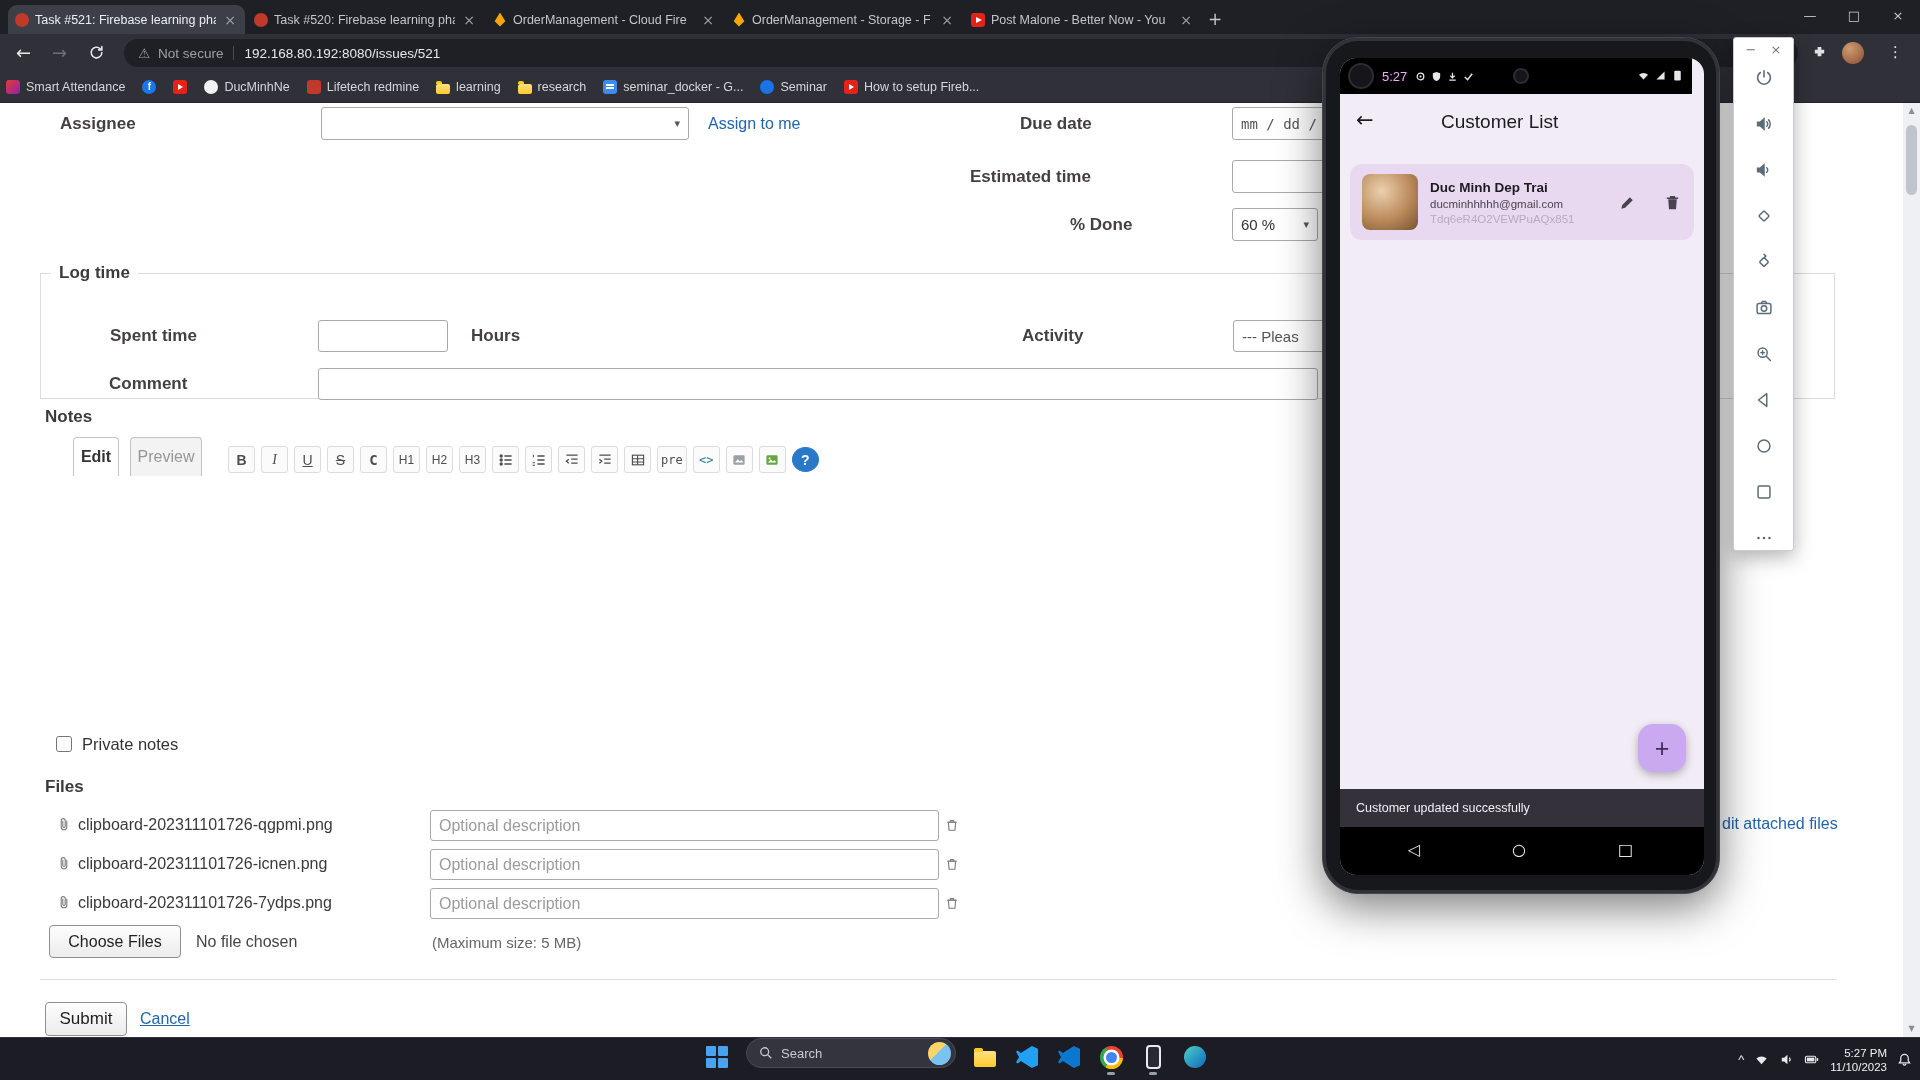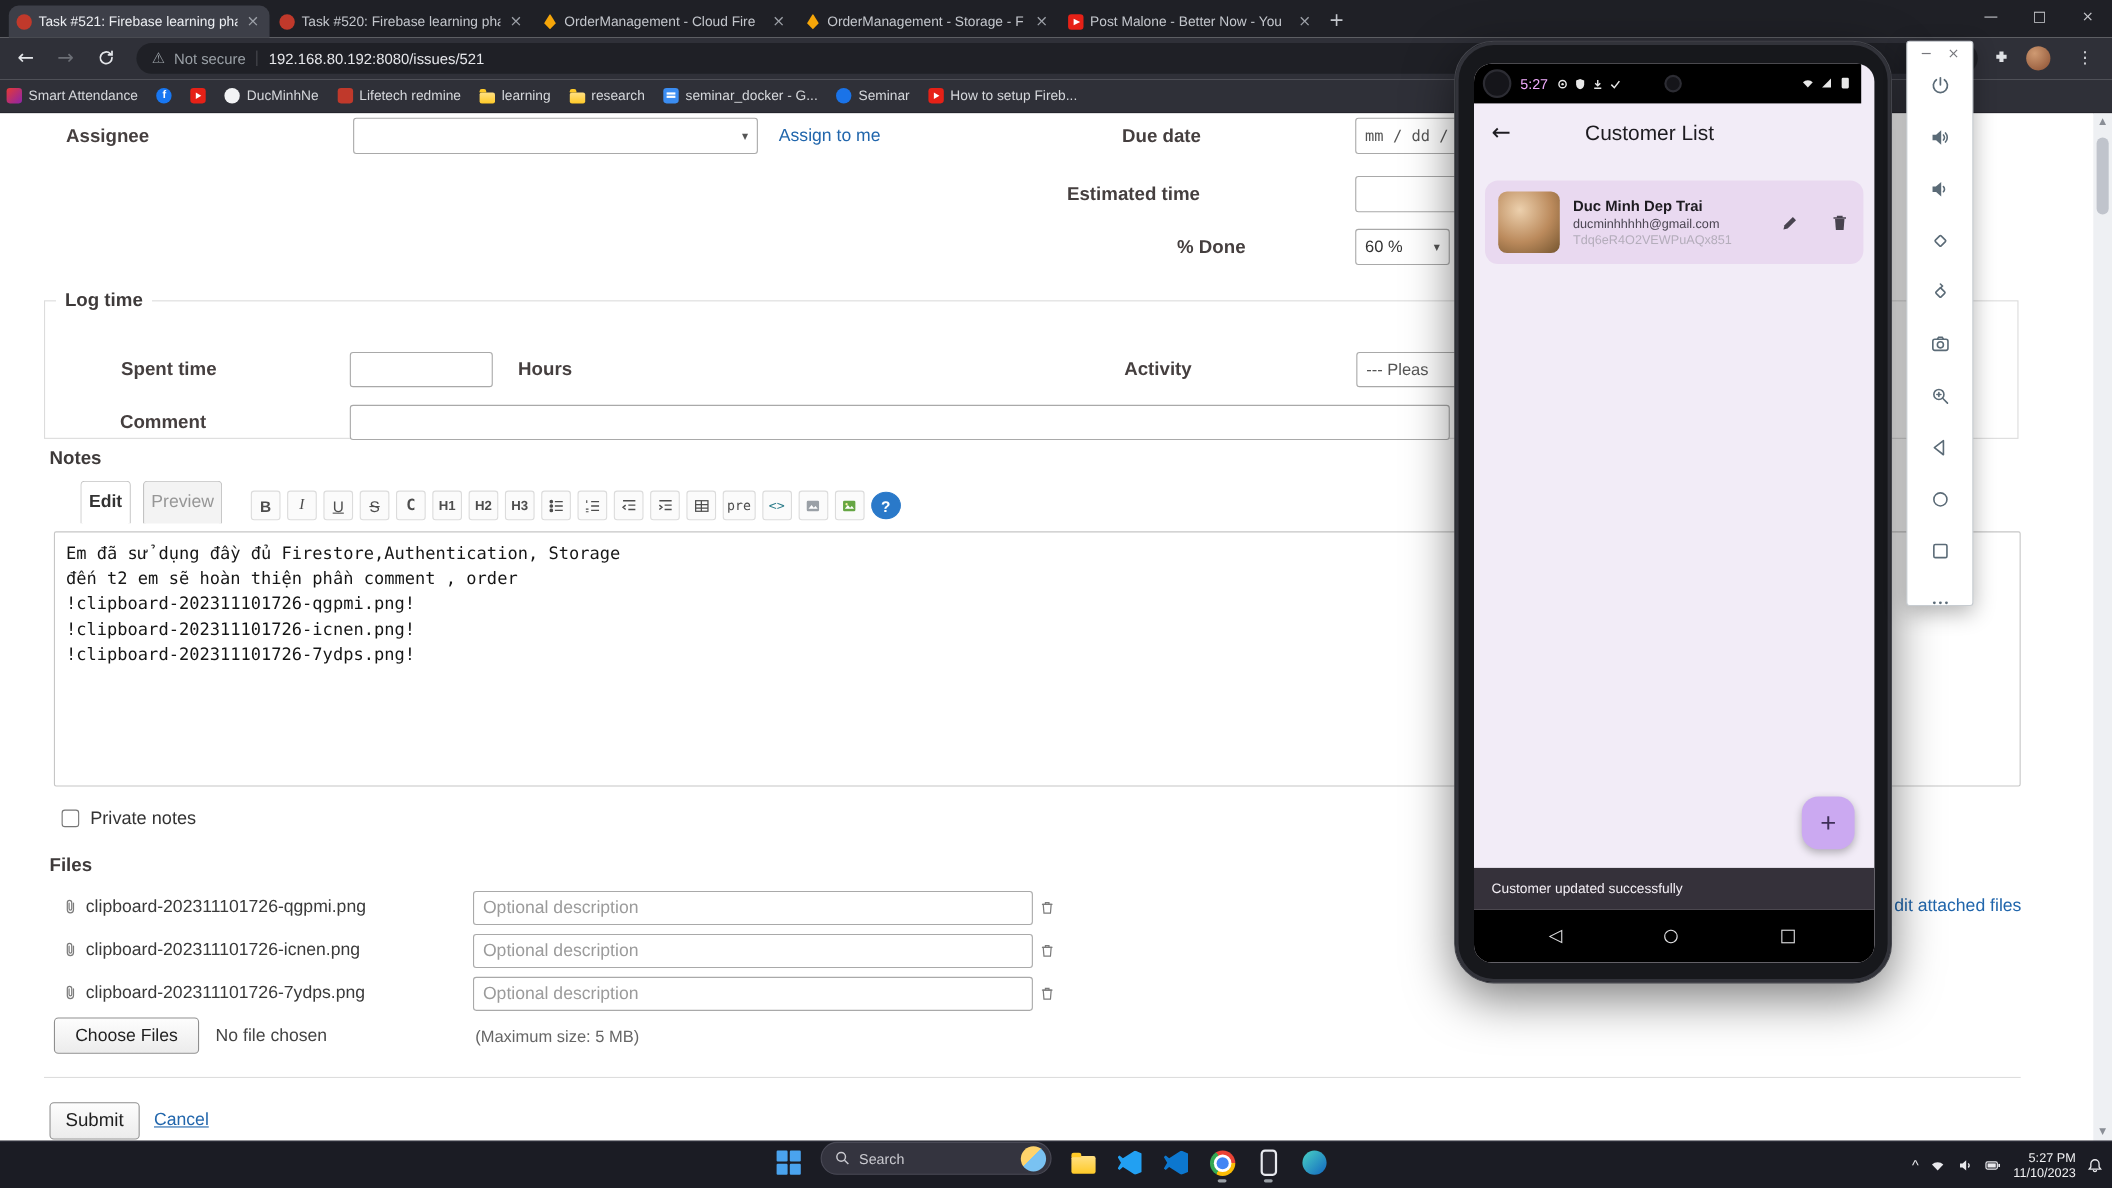--- a/index.html
+++ b/index.html
@@ -59,21 +59,21 @@
   .rtab {position:absolute; top:334px; height:39px; border:1px solid #c3c3c3; border-bottom:none; border-radius:4px 4px 0 0; display:flex; align-items:center; justify-content:center; font-size:16px;}
   .rtab.on {background:#fff; font-weight:bold; color:#333;}
   .rtab.off {background:#f3f3f3; color:#969696;}
   #edtools {position:absolute; left:228px; top:343px; display:flex; gap:6px; align-items:center;}
   .ti {min-width:27px; height:27px; border:1px solid #dcdcdc; border-radius:3px; background:#fbfbfb; display:flex; align-items:center; justify-content:center; font-size:14px; color:#4d4d4d; padding:0 3px;}
   .ti.b {font-weight:800;}
   .ti.i {font-style:italic; font-family:"Liberation Serif",serif;}
   .ti.u {text-decoration:underline;}
   .ti.s {text-decoration:line-through;}
   .ti.c {font-family:"DejaVu Sans Mono",monospace; font-weight:bold;}
-  .ti.h {font-size:12px; font-weight:700;}
+  .ti.h {font-size:12px; font-weight:400;}
   .ti.pre {font-family:"DejaVu Sans Mono",monospace; font-size:12px;}
   .ti.help {background:#2a79c9; color:#fff; border-color:#2a79c9; border-radius:50%; width:25px; height:25px; font-weight:bold;}
   #notesarea {position:absolute; left:49px; top:380px; width:1788px; height:232px; border:1px solid #c6c6c6; border-radius:2px; resize:none; font-family:"DejaVu Sans Mono",monospace; font-size:15.5px; line-height:23px; color:#161616; padding:8px 10px; background:#fff;}
   .cb {position:absolute; width:16px; height:16px; border:1px solid #767676; border-radius:3px; background:#fff;}
   .frow {position:absolute; left:0; width:1903px; height:33px;}
   .fname {position:absolute; left:78px; top:7px; font-size:16px; color:#3a3a3a;}
   .fdesc {left:430px; top:1px; width:509px; height:31px;}
   .fdesc::placeholder {color:#9b9b9b;}
   .btn {position:absolute; border:1px solid #8f8f8f; border-radius:4px; background:linear-gradient(#fdfdfd,#ececec); font-size:16px; color:#1f1f1f; display:flex; align-items:center; justify-content:center; font-family:"Liberation Sans",sans-serif;}
   .icn {color:#7c7c7c; position:absolute;}
@@ -339,25 +339,20 @@
             <g>
               <rect x="3" y="4" width="14" height="12" rx="1.5" fill="#66a644"></rect>
               <circle cx="7" cy="8" r="1.3" fill="#fff2a8"></circle>
               <path d="M5 13l3.5-4 2.5 3 2-2 2.5 3z" fill="#fff"></path>
             </g>
           </svg>
       </span>
       <span class="ti help">?</span>
     </div>
 
-    <textarea id="notesarea" spellcheck="false" style="">Em đã sử dụng đầy đủ Firestore,Authentication, Storage
-đến t2 em sẽ hoàn thiện phần comment , order
-!clipboard-202311101726-qgpmi.png!
-!clipboard-202311101726-icnen.png!
-!clipboard-202311101726-7ydps.png!</textarea>
 
     <span class="cb" style="left:56px; top:633px"></span>
     <span class="abs" style="left:82px; top:632px; font-size:16.5px; color:#333">Private notes</span>
 
     <div class="legendlab" style="left:45px; top:674px">Files</div>
 
     <div class="frow" style="top:706px">
       <span class="icn" style="left:56px; top:8px">
         <svg width="16" height="16" viewBox="0 0 20 20">
             <path d="M13.5 5v7.5a3.5 3.5 0 0 1-7 0V4.5a2.5 2.5 0 0 1 5 0v7a1.5 1.5 0 0 1-3 0V5" fill="none" stroke="currentColor" stroke-width="1.4" stroke-linecap="round"></path>

